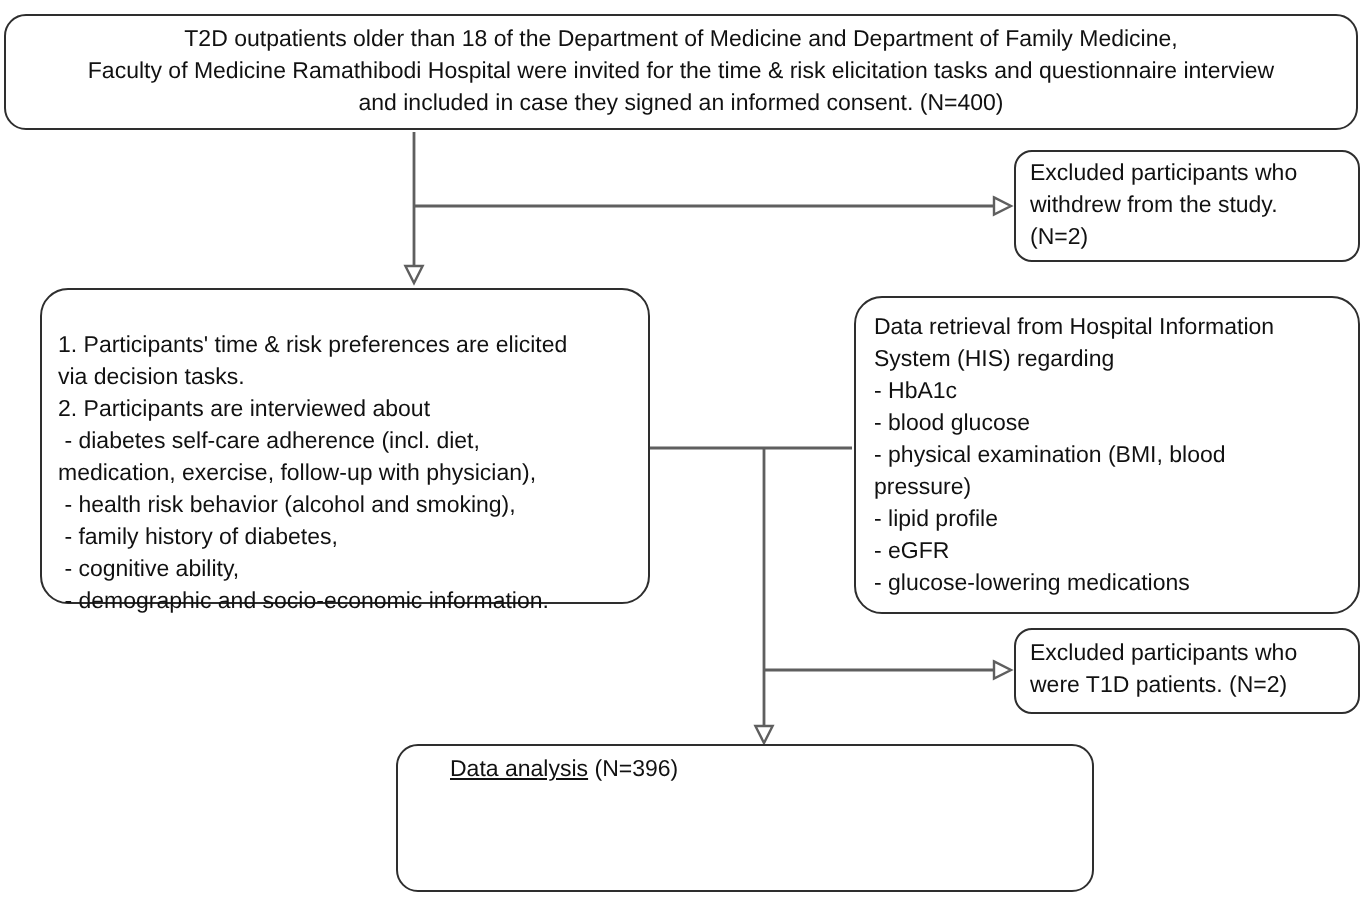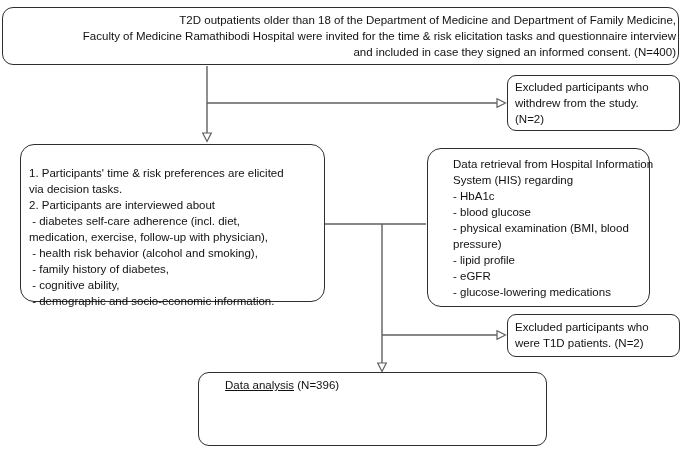--- a/index.html
+++ b/index.html
@@ -23,26 +23,26 @@
   .box{
     position:absolute;
     box-sizing:border-box;
     border:1.6px solid var(--box-border);
     border-radius:11px;
     background:var(--background);
     font-size:11.5px;
     line-height:16px;
   }
   .pre{white-space:pre;}
-  .center{text-align:right;}
+  .center{text-align:center;}
   .u{text-decoration:underline;}
   .box-recruitment{left:2px;top:7px;width:677px;height:58px;padding:4px 2px;}
   .box-excluded-withdrew{left:507px;top:75px;width:173px;height:56px;padding:3px 7px;border-radius:9px;}
   .box-tasks{left:20px;top:144px;width:305px;height:158px;padding:20px 8px;border-radius:14px;}
-  .box-retrieval{left:427px;top:148px;width:223px;height:159px;padding:7px 25px;border-radius:14px;}
+  .box-retrieval{left:427px;top:148px;width:253px;height:159px;padding:7px 9px;border-radius:14px;}
   .box-excluded-t1d{left:507px;top:314px;width:173px;height:43px;padding:4px 7px;border-radius:9px;}
   .box-analysis{left:198px;top:372px;width:349px;height:74px;padding:4px 26px;border-radius:11px;}
 </style>
 </head>
 <body>
 
 <div class="canvas">
 
   <svg class="connectors" viewBox="0 0 685 450" xmlns="http://www.w3.org/2000/svg" aria-hidden="true">
     <line x1="207" y1="66" x2="207" y2="133"></line>

